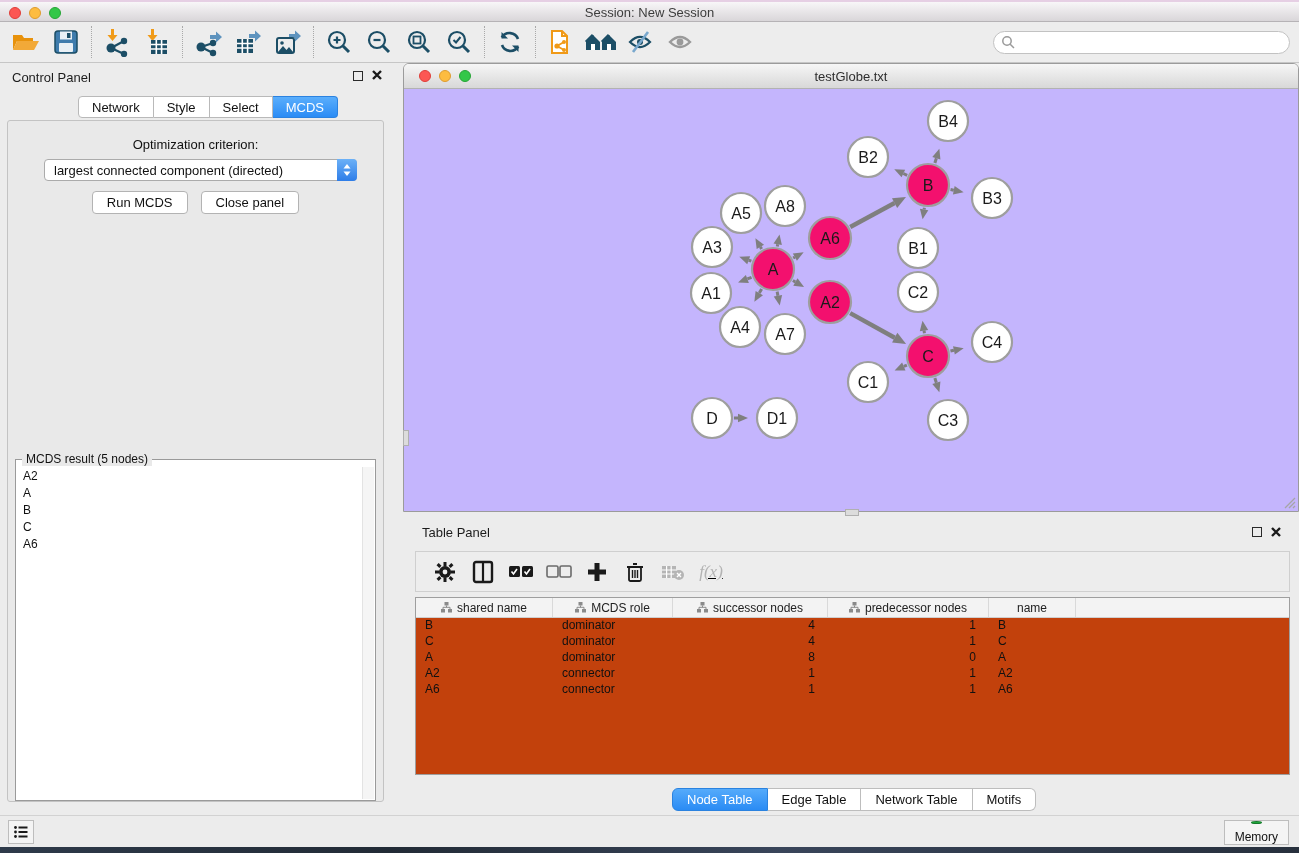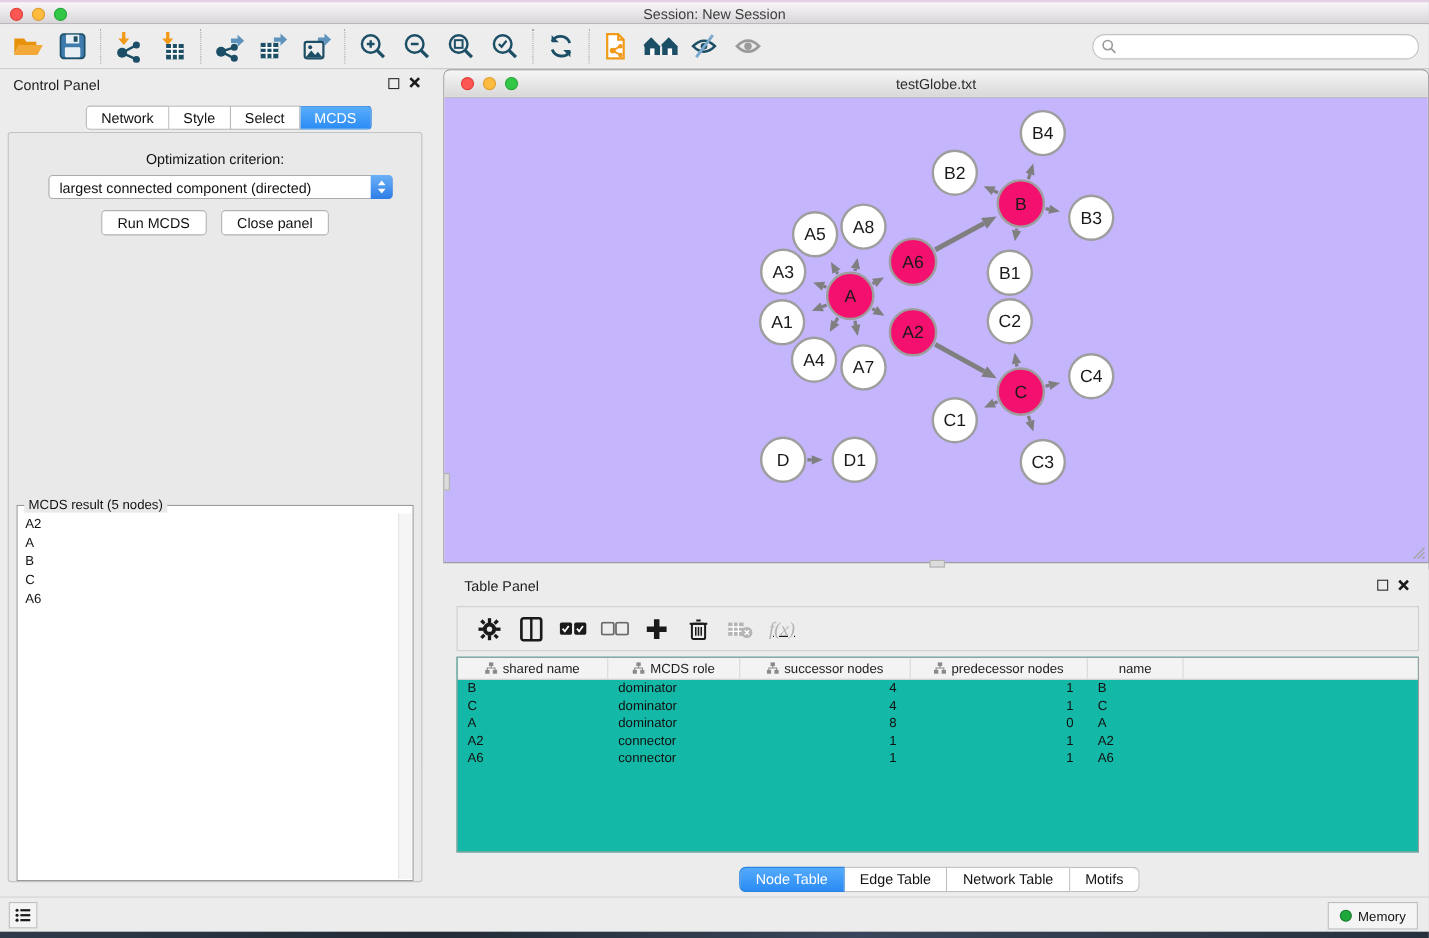--- a/index.html
+++ b/index.html
@@ -75,21 +75,21 @@
   .split-handle-bottom { position:absolute; left:845px; top:509px; width:14px; height:7px;
     background:#dcdcdc; border:1px solid #b0b0b0; }
 
   
   .table-panel { position:absolute; left:391px; top:518px; width:908px; height:297px; background:#ececec; }
   .tp-toolbar { position:absolute; left:24px; top:33px; width:875px; height:41px;
     border:1px solid #cfcfcf; background:#ededed; display:flex; align-items:center; padding-left:10px; }
   .tp-tool { width:38px; height:30px; display:flex; align-items:center; justify-content:center;text-decoration:underline; }
   .fx-label { font-family:"Liberation Serif", serif; font-style:italic; font-size:17px; color:#b3b3b3; }
   .data-table { position:absolute; left:24px; top:79px; width:875px; height:178px;
-    border:1px solid #9e9e9e; background:#14b8a6; overflow:hidden; }
+    border:1px solid #9e9e9e; background:#c2410c; overflow:hidden; }
   .dt-header { display:flex; height:20px; background:#f3f3f3; border-bottom:1px solid #cfcfcf; }
   .dt-hcell { display:flex; align-items:center; justify-content:center; gap:5px;
     font-size:12px; color:#222; border-right:1px solid #d9d9d9; position:relative; }
   .dt-row { display:flex; height:16px; }
   .dt-cell { font-size:12px; color:#111; white-space:nowrap; overflow:hidden; }
   .num { text-align:right; padding-right:13px; }
   .txt { text-align:left; padding-left:9px; }
   .tp-tabs { position:absolute; left:281px; top:270px; height:23px; display:flex; }
   .tp-tab { height:23px; padding:0 14px; background:#fff; border:1px solid #bdbdbd; border-left:none;
     font-size:13px; color:#111; display:flex; align-items:center; }
@@ -97,21 +97,21 @@
   .tp-tab:last-child { border-radius:0 6px 6px 0; }
   .tp-tab.active { background:linear-gradient(#55abfb,#2a8bf4); color:#fff; border-color:#2a82df; }
 
   
   .status-bar { position:absolute; left:0; top:815px; width:1299px; height:32px;
     background:#ececec; border-top:1px solid #d2d2d2; }
   .status-left-btn { position:absolute; left:8px; top:4px; width:26px; height:24px;
     background:#f4f4f4; border:1px solid #bdbdbd; display:flex; align-items:center; justify-content:center; }
   .memory-btn { position:absolute; right:10px; top:4px; height:25px; padding:0 10px;
     background:#f4f4f4; border:1px solid #bdbdbd; display:flex; align-items:center; gap:6px;
-    font-size:12px; color:#111; }
+    font-size:12px; color:#111;flex-direction:column; }
   .mem-dot { width:11px; height:11px; border-radius:50%; background:#1fa83c; border:1px solid #157a2b; }
   .wallpaper-strip { position:absolute; left:0; top:847px; width:1299px; height:6px;
     background:linear-gradient(90deg,#2e3a4a,#222b36 30%,#39455a 60%,#27303d); }
 </style>
 </head>
 <body>
 
 <div id="app">
 
   <div class="titlebar">

